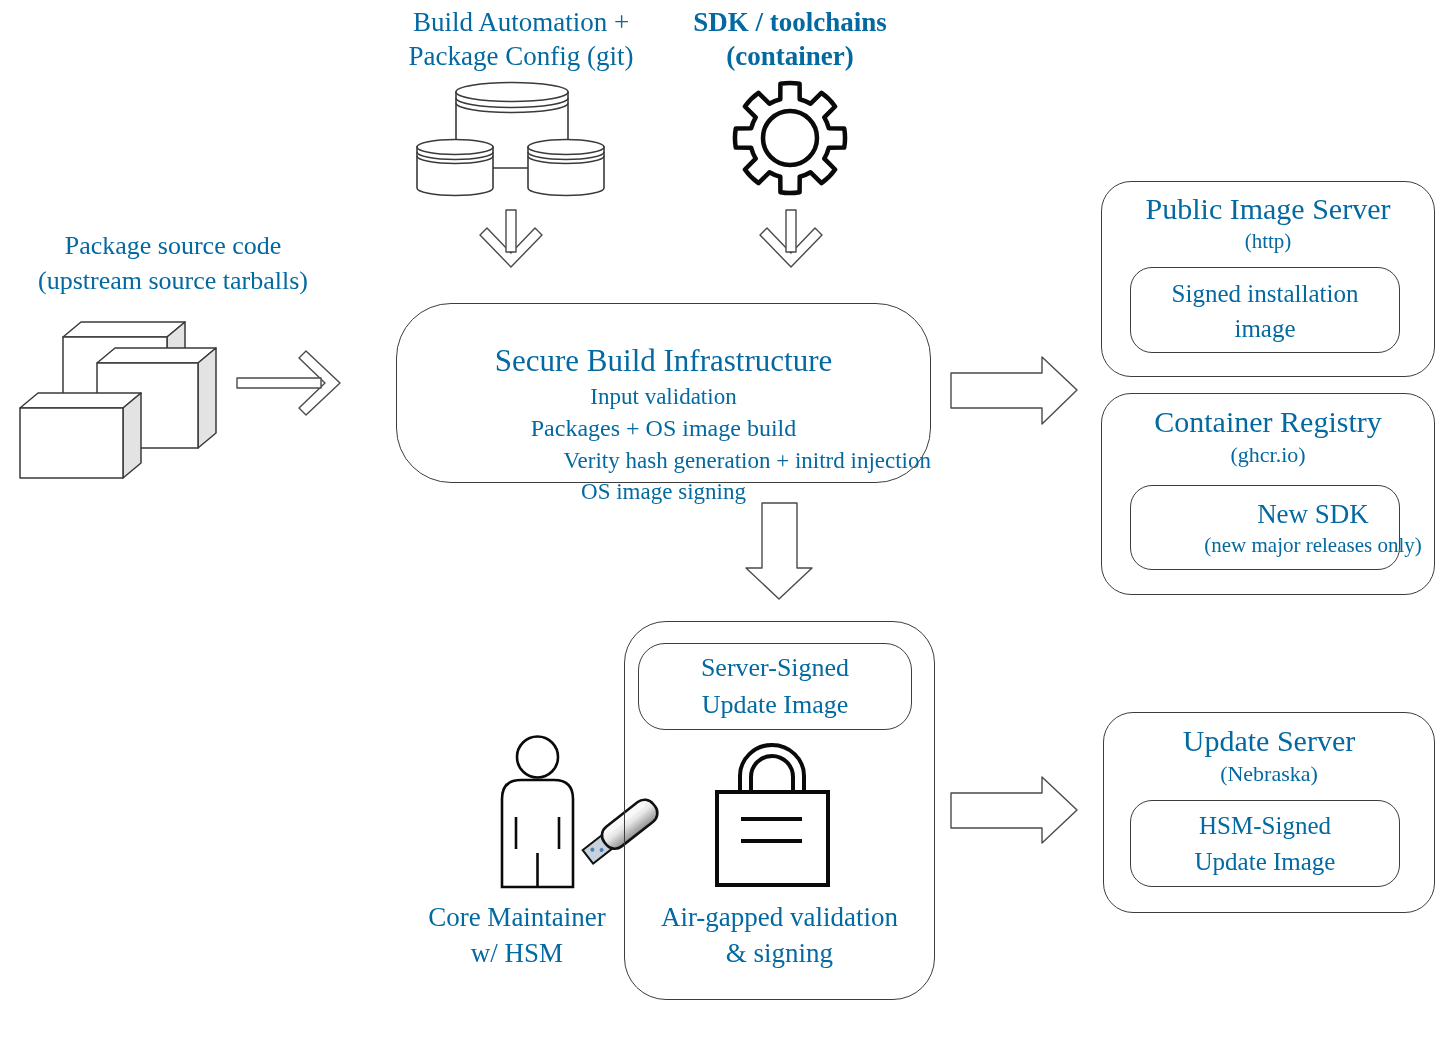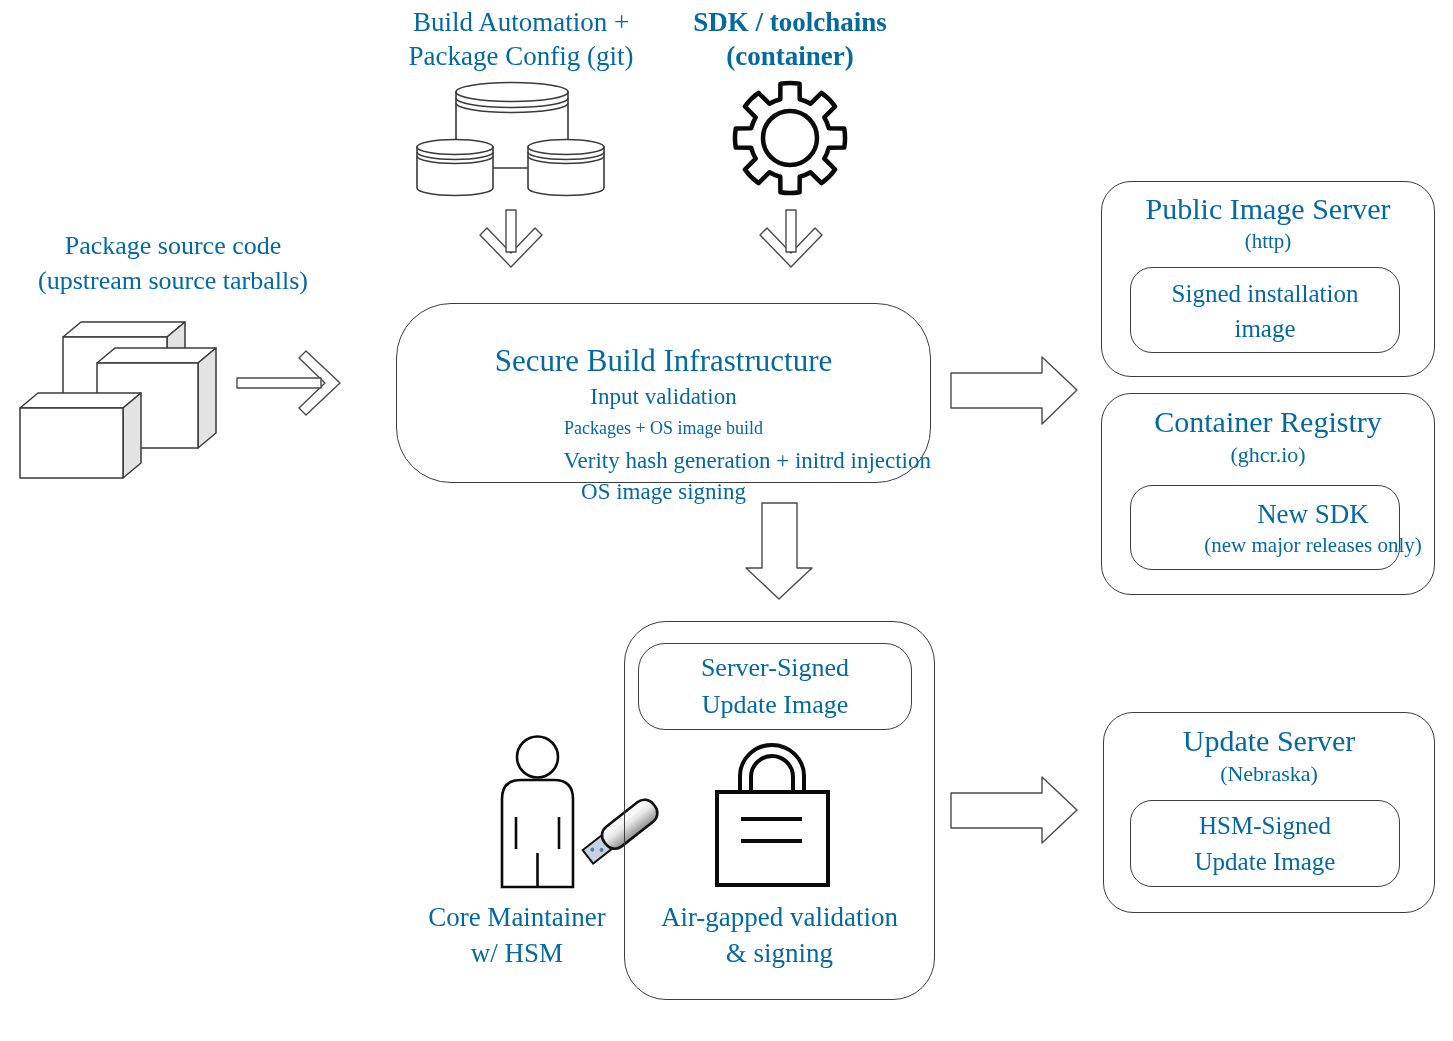--- a/index.html
+++ b/index.html
@@ -136,21 +136,21 @@
   </div>
 
   <div class="t" style="left:-8px;top:228px;width:362px;font-size:26px;line-height:35px;">
     <div>Package source code</div>
     <div>(upstream source tarballs)</div>
   </div>
 
   <div class="t" style="left:396px;top:309px;width:535px;margin-top:32px;">
     <div style="font-size:31px;line-height:40px;">Secure Build Infrastructure</div>
     <div style="font-size:23px;line-height:31.8px;text-align:center;">Input validation</div>
-    <div style="font-size:18px;line-height:31.8px;">Packages + OS image build</div>
+    <div style="font-size:24px;line-height:31.8px;">Packages + OS image build</div>
     <div style="font-size:23px;line-height:31.8px;text-align:right;">Verity hash generation + initrd injection</div>
     <div style="font-size:23px;line-height:31.8px;">OS image signing</div>
   </div>
 
   <div class="t" style="left:1130px;top:276px;width:270px;font-size:25px;line-height:35px;">
     <div>Signed installation</div>
     <div>image</div>
   </div>
   <div class="t" style="left:1101px;top:190px;width:334px;">
     <div style="font-size:30px;line-height:37px;">Public Image Server</div>

